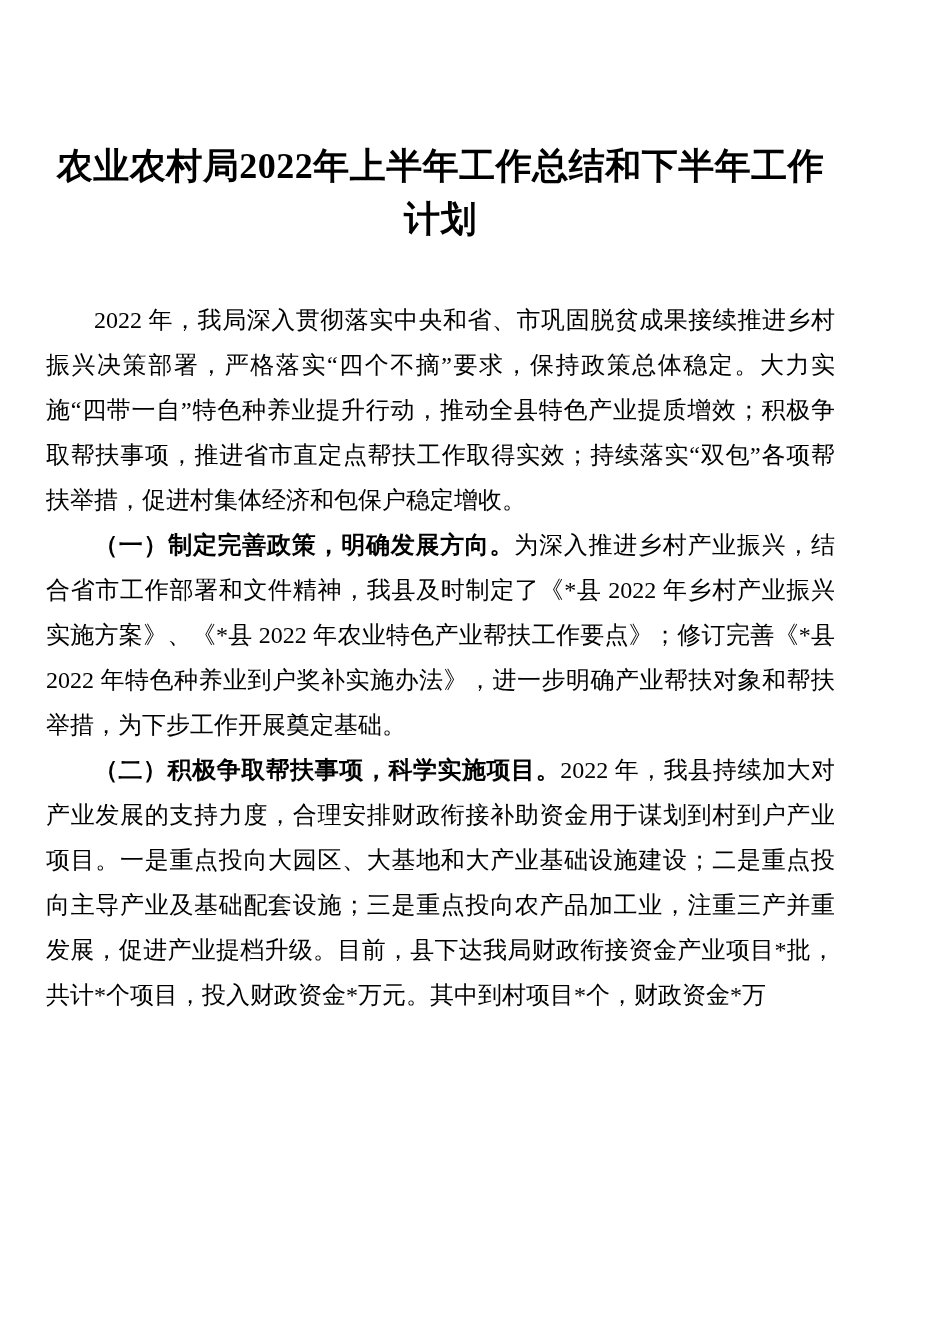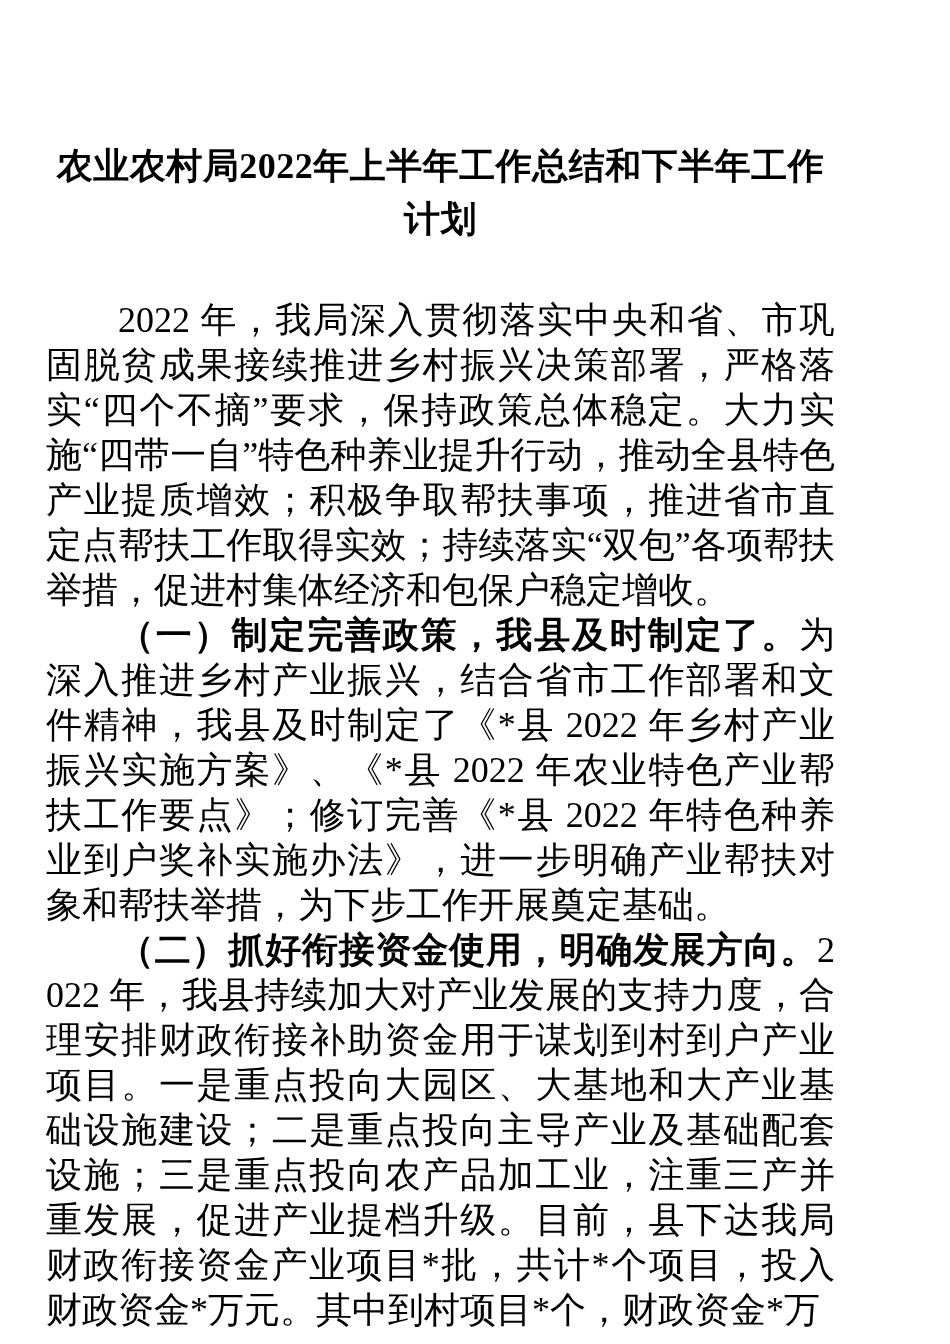--- a/index.html
+++ b/index.html
@@ -23,21 +23,21 @@
     margin: 0 0 52px 0;
     font-size: 36px;
     line-height: 53px;
     font-weight: bold;
     text-align: center;
     font-family: "Liberation Serif", "DejaVu Serif", serif;
     letter-spacing: 0.5px;
   }
   .para {
     margin: 0;
-    font-size: 36px;
+    font-size: 24px;
     line-height: 45px;
     text-align: justify;
     text-justify: inter-character;
     text-indent: 2em;
     word-break: break-all;
     overflow-wrap: anywhere;
   }
   .section-heading {
     margin: 0;
     font-size: 28px;
@@ -54,17 +54,17 @@
 </head>
 <body>
 
 <div class="page">
 
   <h1 class="doc-title">农业农村局2022年上半年工作总结和下半年工作计划</h1>
 
   <p class="para"><span>2022 年，我局深入贯彻落实中央和省、市巩固脱贫成果接续推进乡村振兴决策部署，严格落实“四个不摘”要求，保持政策总体稳定。大力实施“四带一自”特色种养业提升行动，推动全县特色产业提质增效；积极争取帮扶事项，推进省市直定点帮扶工作取得实效；持续落实“双包”各项帮扶举措，促进村集体经济和包保户稳定增收。</span></p>
 
 
-  <p class="para"><span class="lead">（一）制定完善政策，我县及时制定了。</span><span>为深入推进乡村产业振兴，结合省市工作部署和文件精神，我县及时制定了《*县 2022 年乡村产业振兴实施方案》、《*县 2022 年农业特色产业帮扶工作要点》；修订完善《*县 2022 年特色种养业到户奖补实施办法》，进一步明确产业帮扶对象和帮扶举措，为下步工作开展奠定基础。</span></p>
+  <p class="para"><span class="lead">（一）制定完善政策，明确发展方向。</span><span>为深入推进乡村产业振兴，结合省市工作部署和文件精神，我县及时制定了《*县 2022 年乡村产业振兴实施方案》、《*县 2022 年农业特色产业帮扶工作要点》；修订完善《*县 2022 年特色种养业到户奖补实施办法》，进一步明确产业帮扶对象和帮扶举措，为下步工作开展奠定基础。</span></p>
 
-  <p class="para"><span class="lead">（二）抓好衔接资金使用，明确发展方向。</span><span>2022 年，我县持续加大对产业发展的支持力度，合理安排财政衔接补助资金用于谋划到村到户产业项目。一是重点投向大园区、大基地和大产业基础设施建设；二是重点投向主导产业及基础配套设施；三是重点投向农产品加工业，注重三产并重发展，促进产业提档升级。目前，县下达我局财政衔接资金产业项目*批，共计*个项目，投入财政资金*万元。其中到村项目*个，财政资金*万</span></p>
+  <p class="para"><span class="lead">（二）积极争取帮扶事项，科学实施项目。</span><span>2022 年，我县持续加大对产业发展的支持力度，合理安排财政衔接补助资金用于谋划到村到户产业项目。一是重点投向大园区、大基地和大产业基础设施建设；二是重点投向主导产业及基础配套设施；三是重点投向农产品加工业，注重三产并重发展，促进产业提档升级。目前，县下达我局财政衔接资金产业项目*批，共计*个项目，投入财政资金*万元。其中到村项目*个，财政资金*万</span></p>
 
 </div>
 
 </body></html>

